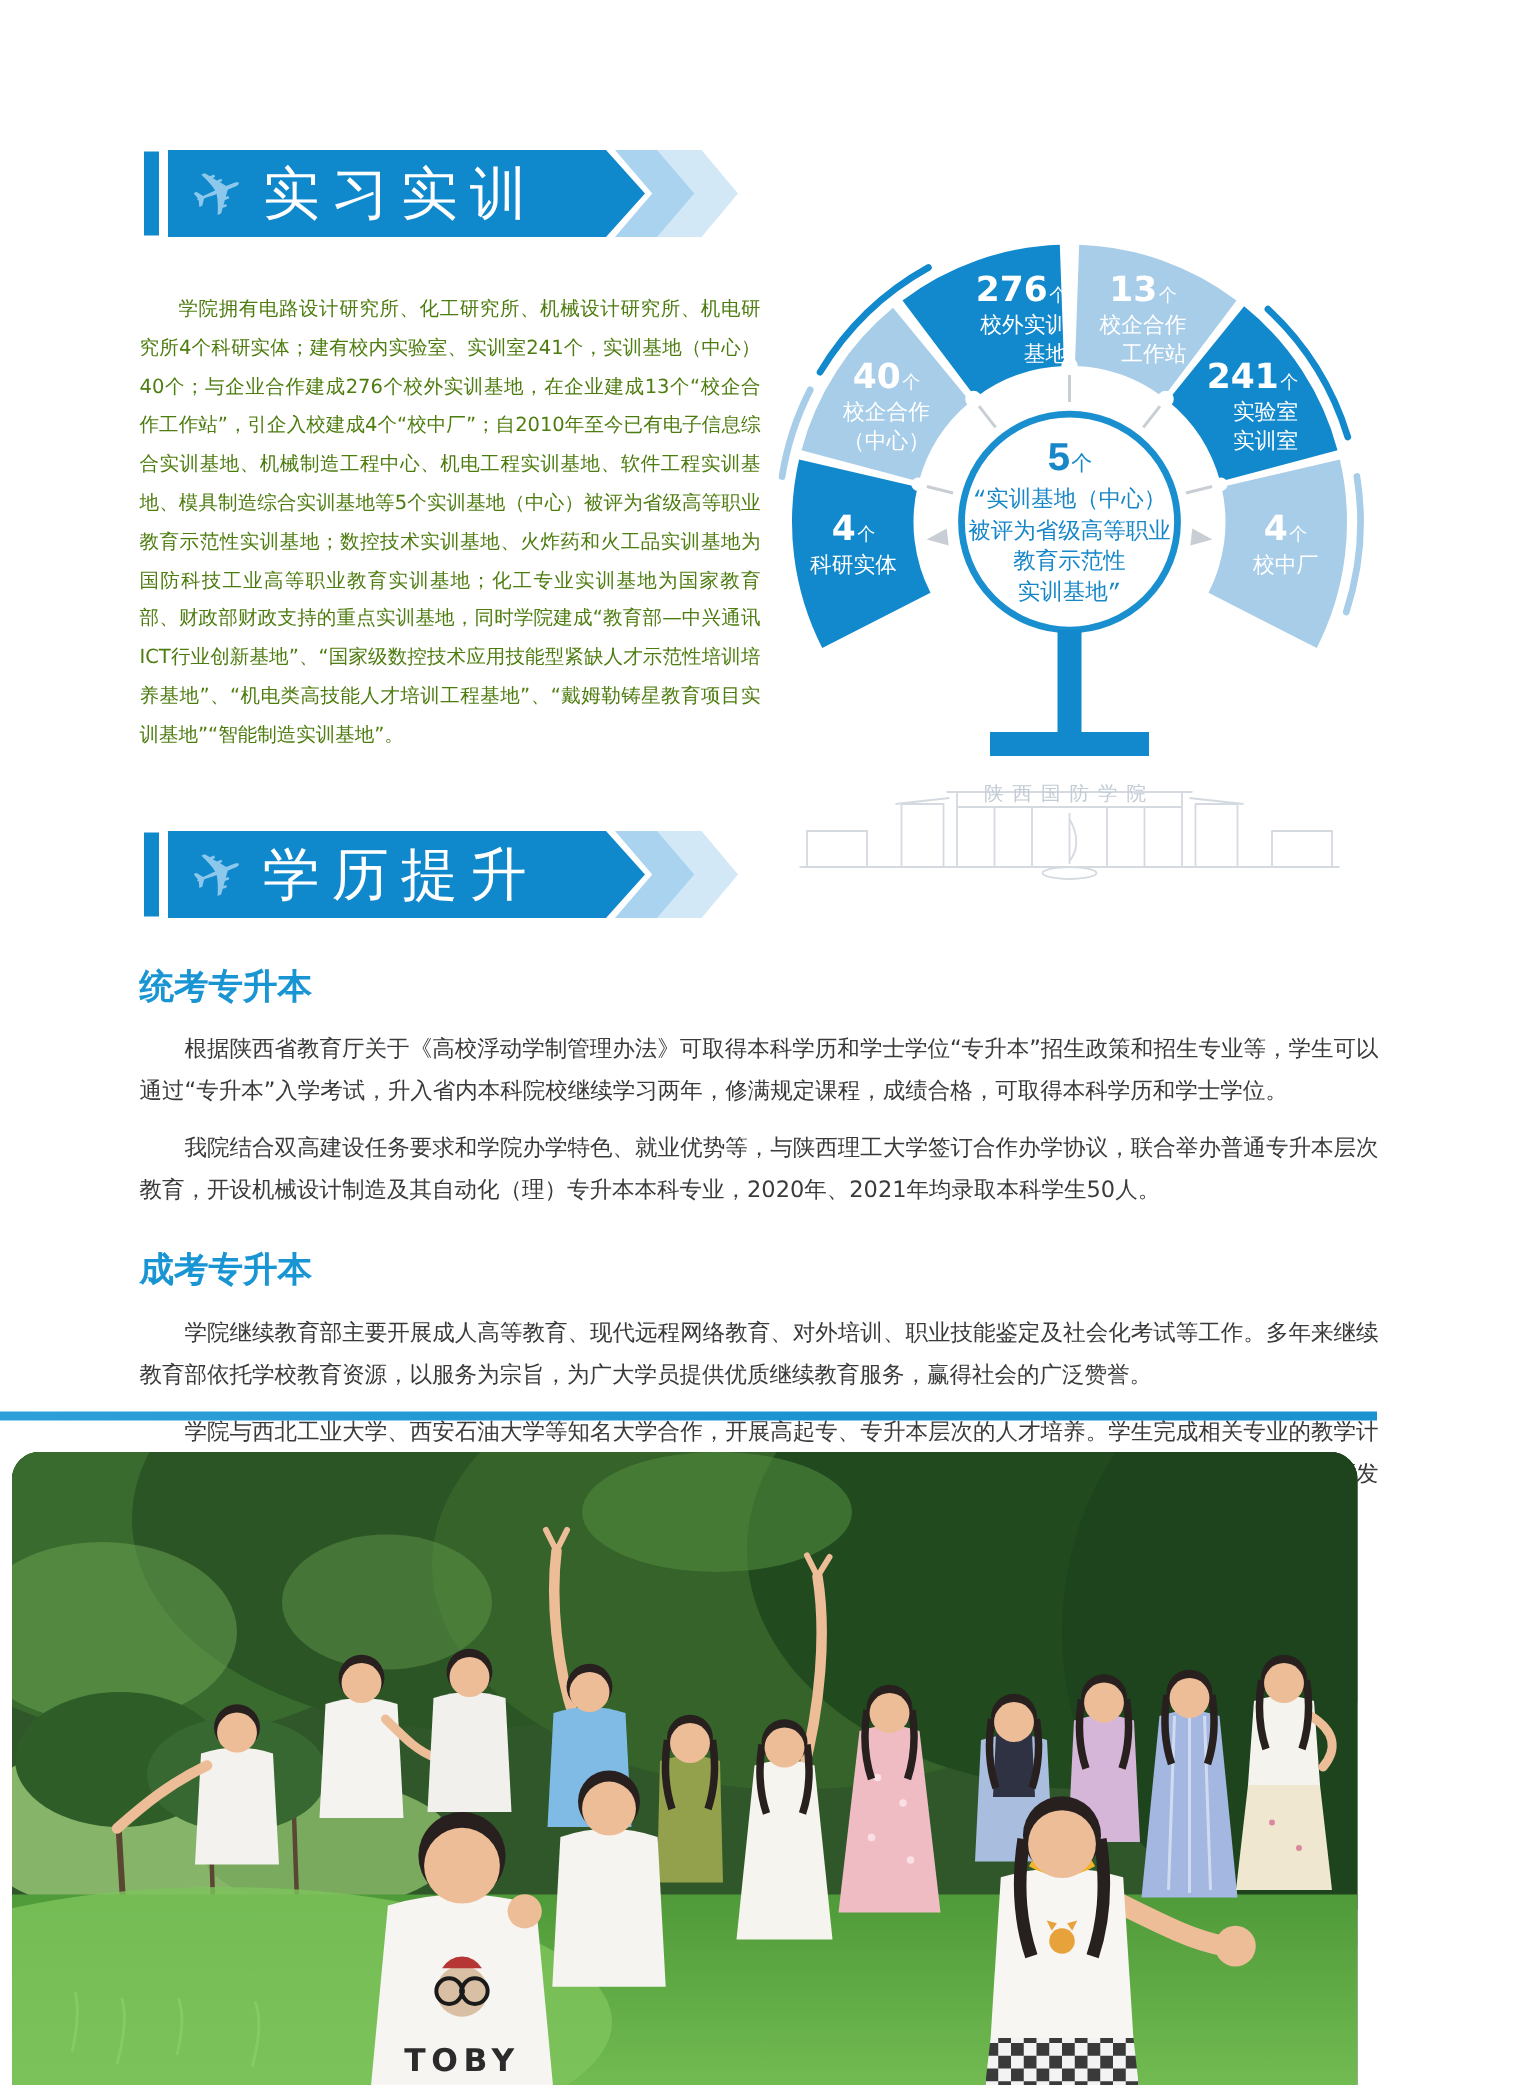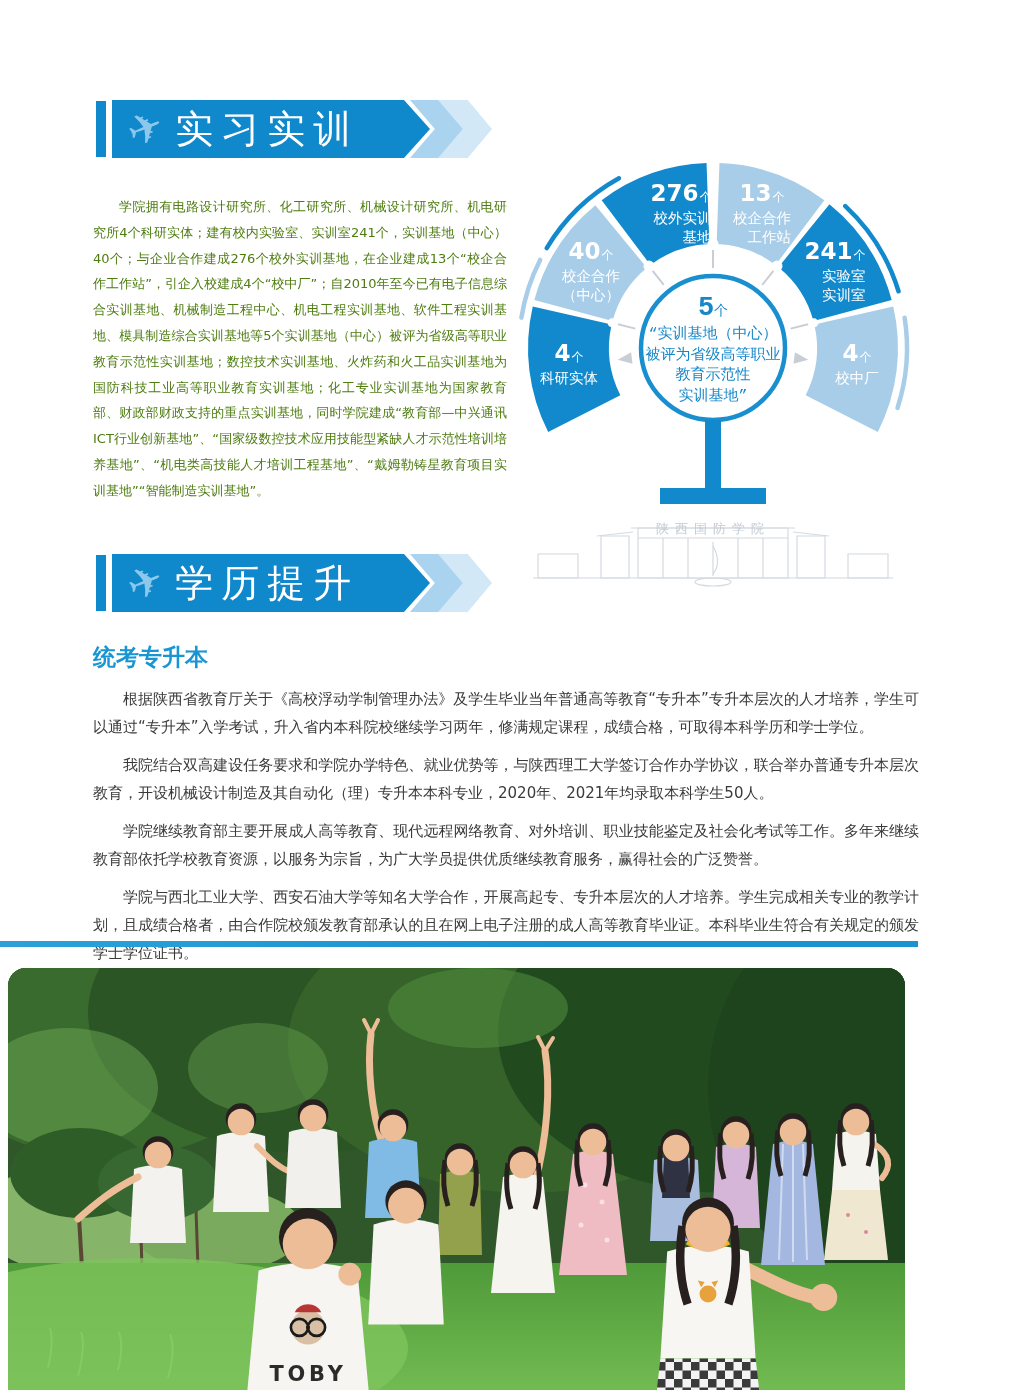--- a/index.html
+++ b/index.html
@@ -161,22 +161,23 @@
   <div class="banner-main">
     <span class="plane">✈</span>
     <span class="banner-title">学历提升</span>
   </div>
   <div class="chev chev1"></div>
   <div class="chev chev2"></div>
 </div>
 
 <div class="upgrade">
   <h3 class="up-head">统考专升本</h3>
-  <p>根据陕西省教育厅关于《高校浮动学制管理办法》及学生毕业当年普通高等教育“专升本”专升本层次的人才培养，学生可以通过“专升本”入学考试，升入省内本科院校继续学习两年，修满规定课程，成绩合格，可取得本科学历和学士学位。</p>
+  <p>根据陕西省教育厅关于《高校浮动学制管理办法》可取得本科学历和学士学位“专升本”招生政策和招生专业等，学生可以通过“专升本”入学考试，升入省内本科院校继续学习两年，修满规定课程，成绩合格，可取得本科学历和学士学位。</p>
   <p>我院结合双高建设任务要求和学院办学特色、就业优势等，与陕西理工大学签订合作办学协议，联合举办普通专升本层次教育，开设机械设计制造及其自动化（理）专升本本科专业，2020年、2021年均录取本科学生50人。</p>
+  <h3 class="up-head up-head2">成考专升本</h3>
   <p>学院继续教育部主要开展成人高等教育、现代远程网络教育、对外培训、职业技能鉴定及社会化考试等工作。多年来继续教育部依托学校教育资源，以服务为宗旨，为广大学员提供优质继续教育服务，赢得社会的广泛赞誉。</p>
   <p>学院与西北工业大学、西安石油大学等知名大学合作，开展高起专、专升本层次的人才培养。学生完成相关专业的教学计划，且成绩合格者，由合作院校颁发教育部承认的且在网上电子注册的成人高等教育毕业证。本科毕业生符合有关规定的颁发学士学位证书。</p>
 </div>
 
 <div class="divider"></div>
 
 <div class="photo">
 <svg width="897" height="422" viewBox="0 0 897 422" preserveAspectRatio="none">
   <defs>
     <linearGradient id="grassGrad" x1="0" y1="0" x2="0" y2="1">

